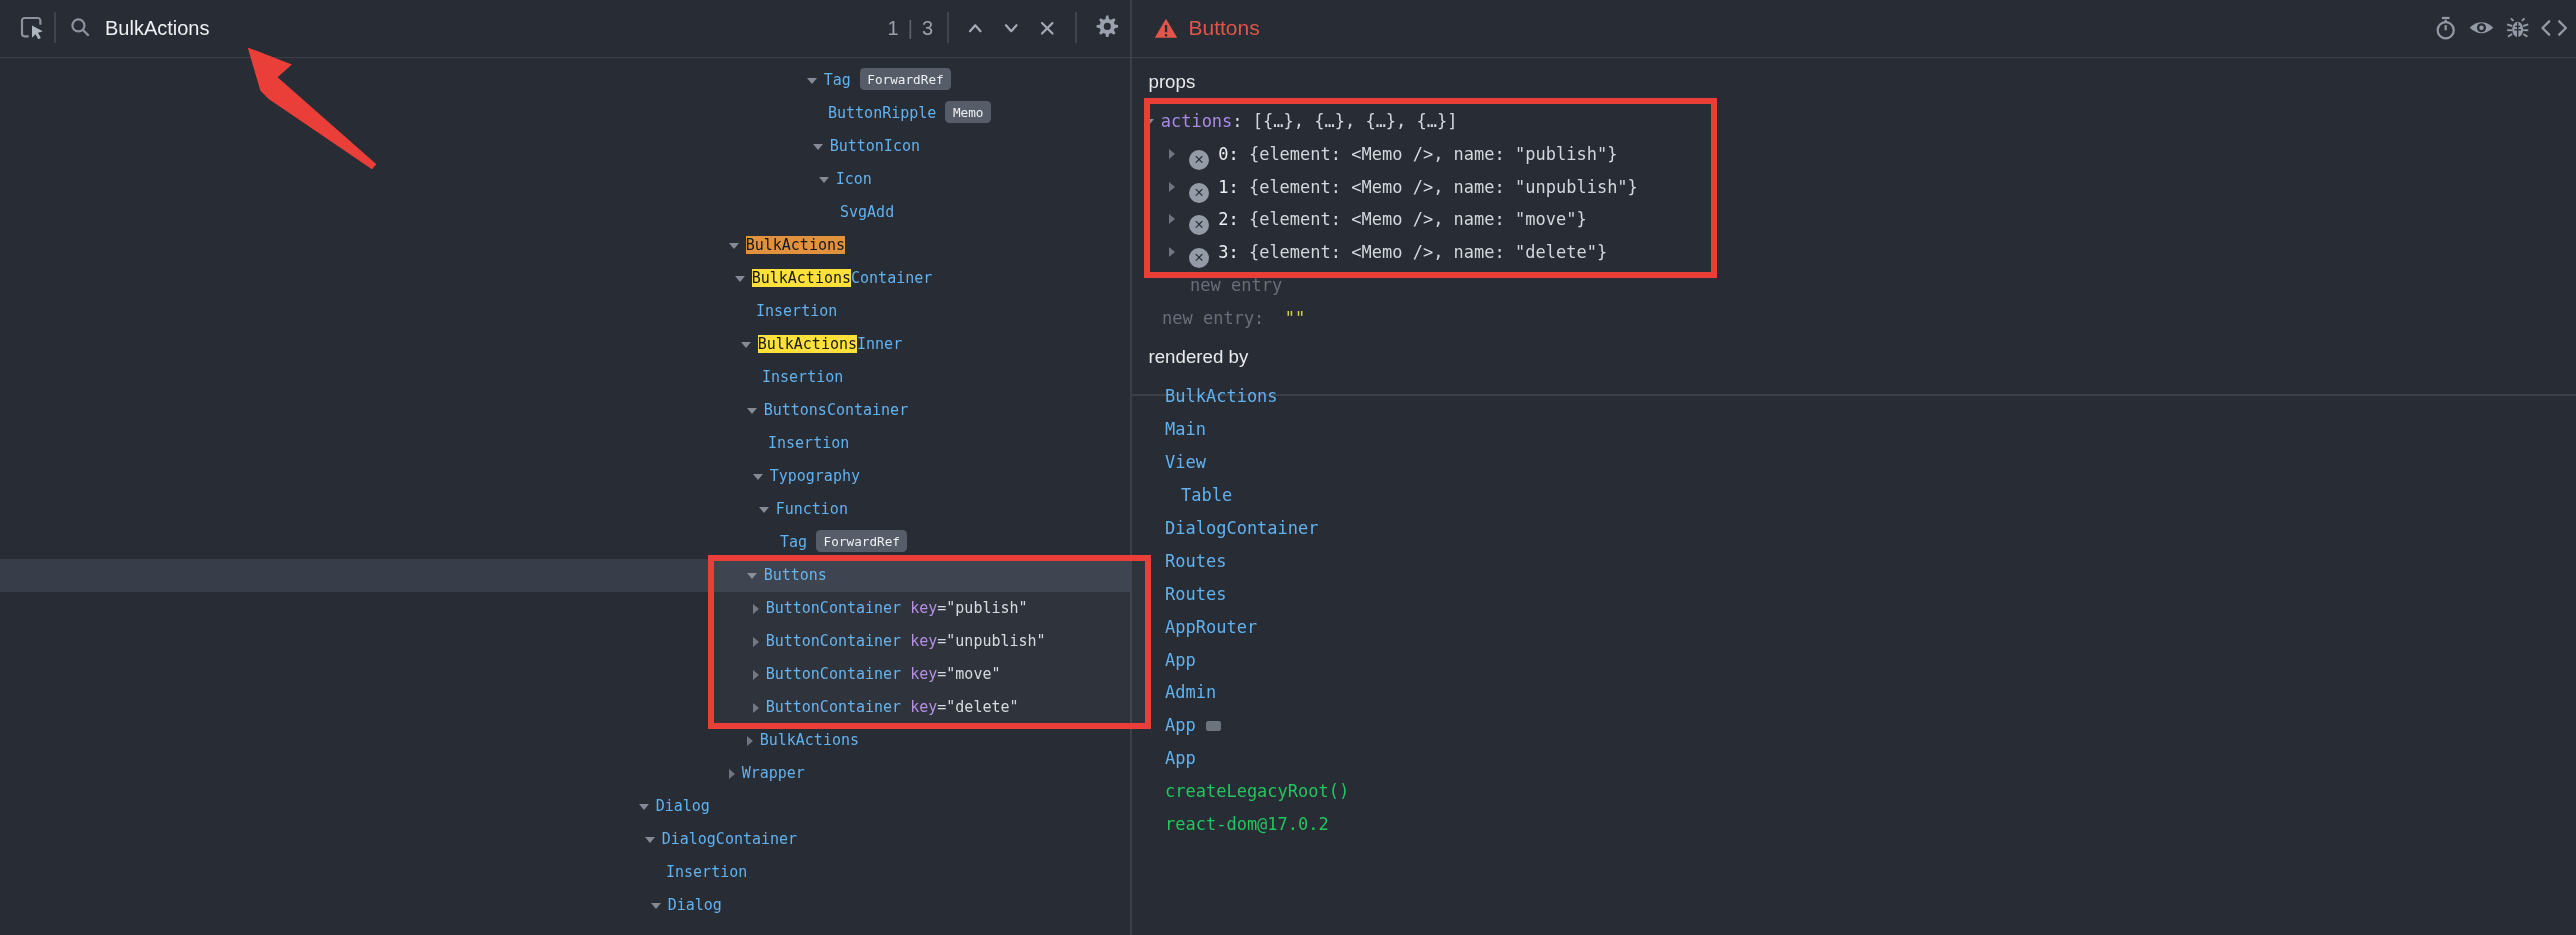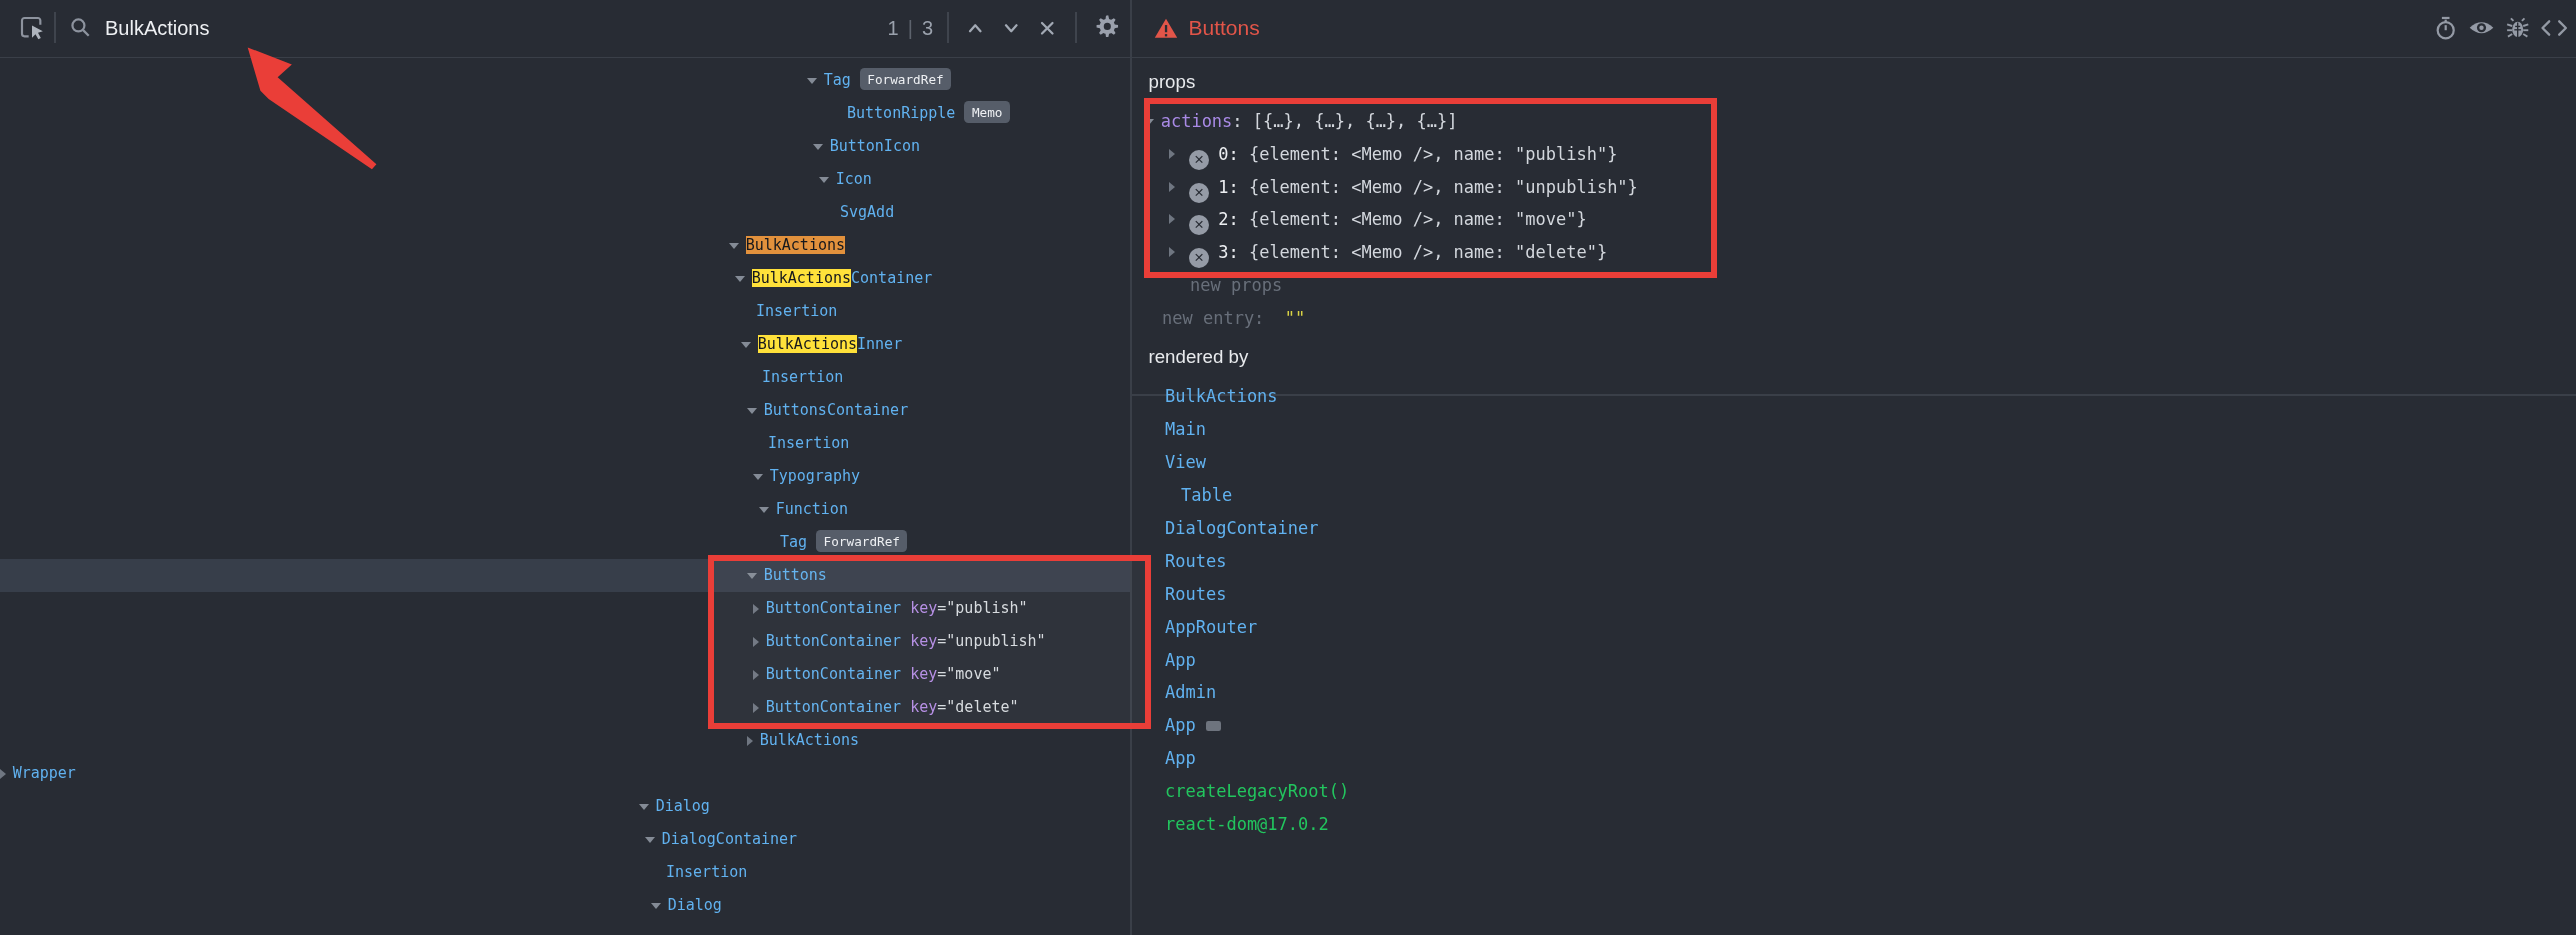--- a/index.html
+++ b/index.html
@@ -156,41 +156,41 @@
       <polyline points="11,6 3,14 11,22" fill="none" stroke="#949aa5" stroke-width="2.8" stroke-linecap="round" stroke-linejoin="round"></polyline>
       <polyline points="23,6 31,14 23,22" fill="none" stroke="#949aa5" stroke-width="2.8" stroke-linecap="round" stroke-linejoin="round"></polyline>
     </svg>
   </div>
 </div>
 
 <div id="panel-divider"></div>
 
 <div id="tree-panel">
     <div class="tree-row" style="padding-left: 807px;"><span class="arrow down"></span><span>Tag</span><span class="tree-badge">ForwardRef</span></div>
-    <div class="tree-row" style="padding-left: 813px; margin-left: 19px;"><span class="arrow none"></span><span>ButtonRipple</span><span class="tree-badge">Memo</span></div>
+    <div class="tree-row" style="padding-left: 813px;"><span class="arrow none"></span><span>ButtonRipple</span><span class="tree-badge">Memo</span></div>
     <div class="tree-row" style="padding-left: 813px;"><span class="arrow down"></span><span>ButtonIcon</span></div>
     <div class="tree-row" style="padding-left: 819px;"><span class="arrow down"></span><span>Icon</span></div>
     <div class="tree-row" style="padding-left: 825px;"><span class="arrow none"></span><span>SvgAdd</span></div>
     <div class="tree-row" style="padding-left: 729px;"><span class="arrow down"></span><span class="hl-current">BulkActions</span></div>
     <div class="tree-row" style="padding-left: 735px;"><span class="arrow down"></span><span class="hl-match">BulkActions</span><span>Container</span></div>
     <div class="tree-row" style="padding-left: 741px;"><span class="arrow none"></span><span>Insertion</span></div>
     <div class="tree-row" style="padding-left: 741px;"><span class="arrow down"></span><span class="hl-match">BulkActions</span><span>Inner</span></div>
     <div class="tree-row" style="padding-left: 747px;"><span class="arrow none"></span><span>Insertion</span></div>
     <div class="tree-row" style="padding-left: 747px;"><span class="arrow down"></span><span>ButtonsContainer</span></div>
     <div class="tree-row" style="padding-left: 753px;"><span class="arrow none"></span><span>Insertion</span></div>
     <div class="tree-row" style="padding-left: 753px;"><span class="arrow down"></span><span>Typography</span></div>
     <div class="tree-row" style="padding-left: 759px;"><span class="arrow down"></span><span>Function</span></div>
     <div class="tree-row" style="padding-left: 765px;"><span class="arrow none"></span><span>Tag</span><span class="tree-badge">ForwardRef</span></div>
     <div class="tree-row selected" style="padding-left: 747px;"><span class="arrow down"></span><span>Buttons</span></div>
     <div class="tree-row" style="padding-left: 753px;"><span class="arrow right"></span><span>ButtonContainer</span><span> <span class="key-attr">key</span><span class="key-val">="publish"</span></span></div>
     <div class="tree-row" style="padding-left: 753px;"><span class="arrow right"></span><span>ButtonContainer</span><span> <span class="key-attr">key</span><span class="key-val">="unpublish"</span></span></div>
     <div class="tree-row" style="padding-left: 753px;"><span class="arrow right"></span><span>ButtonContainer</span><span> <span class="key-attr">key</span><span class="key-val">="move"</span></span></div>
     <div class="tree-row" style="padding-left: 753px;"><span class="arrow right"></span><span>ButtonContainer</span><span> <span class="key-attr">key</span><span class="key-val">="delete"</span></span></div>
     <div class="tree-row" style="padding-left: 747px;"><span class="arrow right"></span><span>BulkActions</span></div>
-    <div class="tree-row" style=""><span class="arrow right"></span><span>Wrapper</span></div>
+    <div class="tree-row" style="padding-left: 729px;"><span class="arrow right"></span><span>Wrapper</span></div>
     <div class="tree-row" style="padding-left: 639px;"><span class="arrow down"></span><span>Dialog</span></div>
     <div class="tree-row" style="padding-left: 645px;"><span class="arrow down"></span><span>DialogContainer</span></div>
     <div class="tree-row" style="padding-left: 651px;"><span class="arrow none"></span><span>Insertion</span></div>
     <div class="tree-row" style="padding-left: 651px;"><span class="arrow down"></span><span>Dialog</span></div>
   </div>
 
 <div id="detail-panel">
   <div id="props-header" class="section-header">props</div>
   <div id="panel-layout-icon">
     <svg width="28.4" height="28.4" viewBox="0 0 34 34">
@@ -203,21 +203,21 @@
       <rect x="17.5" y="26" width="3.6" height="3.6" fill="#8d939e"></rect>
       <rect x="24.5" y="26" width="3.6" height="3.6" fill="#8d939e"></rect>
     </svg>
   </div>
   <div id="props-rows">
       <div class="prow" style="top: 46px; left: 12px;"><span class="arrow down" style="vertical-align:2.2px;"></span><span class="pkey">actions</span><span>: [{…}, {…}, {…}, {…}]</span></div>
       <div class="prow" style="top: 79px; left: 37px;"><span class="arrow right" style="vertical-align:1.5px;"></span><span class="del-btn">✕</span><span class="pindex">0:</span><span> {element: &lt;Memo /&gt;, name: "publish"}</span></div>
       <div class="prow" style="top: 112px; left: 37px;"><span class="arrow right" style="vertical-align:1.5px;"></span><span class="del-btn">✕</span><span class="pindex">1:</span><span> {element: &lt;Memo /&gt;, name: "unpublish"}</span></div>
       <div class="prow" style="top: 144px; left: 37px;"><span class="arrow right" style="vertical-align:1.5px;"></span><span class="del-btn">✕</span><span class="pindex">2:</span><span> {element: &lt;Memo /&gt;, name: "move"}</span></div>
       <div class="prow" style="top: 177px; left: 37px;"><span class="arrow right" style="vertical-align:1.5px;"></span><span class="del-btn">✕</span><span class="pindex">3:</span><span> {element: &lt;Memo /&gt;, name: "delete"}</span></div>
-      <div class="prow" style="top: 210px; left: 58px;"><span class="pdim">new props</span></div>
+      <div class="prow" style="top: 210px; left: 58px;"><span class="pdim">new entry</span></div>
       <div class="prow" style="top: 243px; left: 30px;"><span class="pdim">new entry:</span><span class="pyellow">&nbsp; ""</span></div>
     </div>
   <div id="detail-divider"></div>
   <div id="rendered-by-header" class="section-header">rendered by</div>
   <div id="rendered-by-rows">
       <div class="rb-row" style="top: 321px;"><span>BulkActions</span></div>
       <div class="rb-row" style="top: 354px;"><span>Main</span></div>
       <div class="rb-row" style="top: 387px;"><span>View</span></div>
       <div class="rb-row" style="top: 420px; margin-left: 16px;"><span>Table</span></div>
       <div class="rb-row" style="top: 453px;"><span>DialogContainer</span></div>

